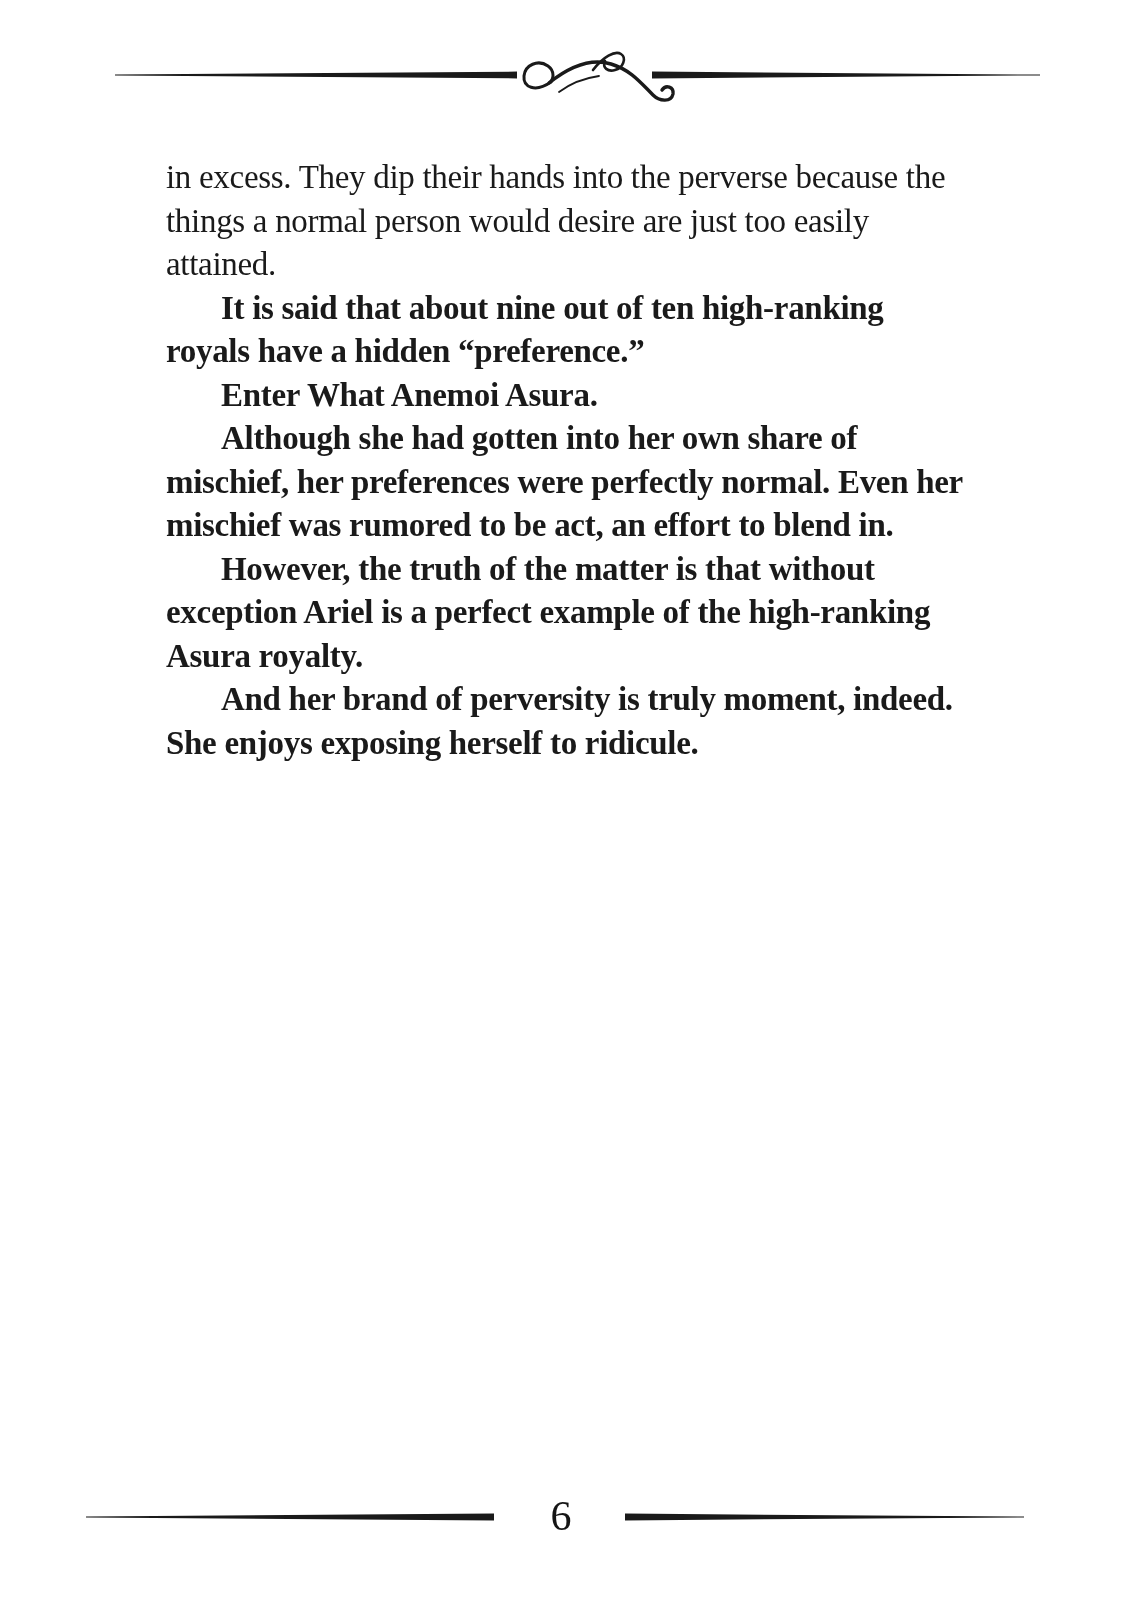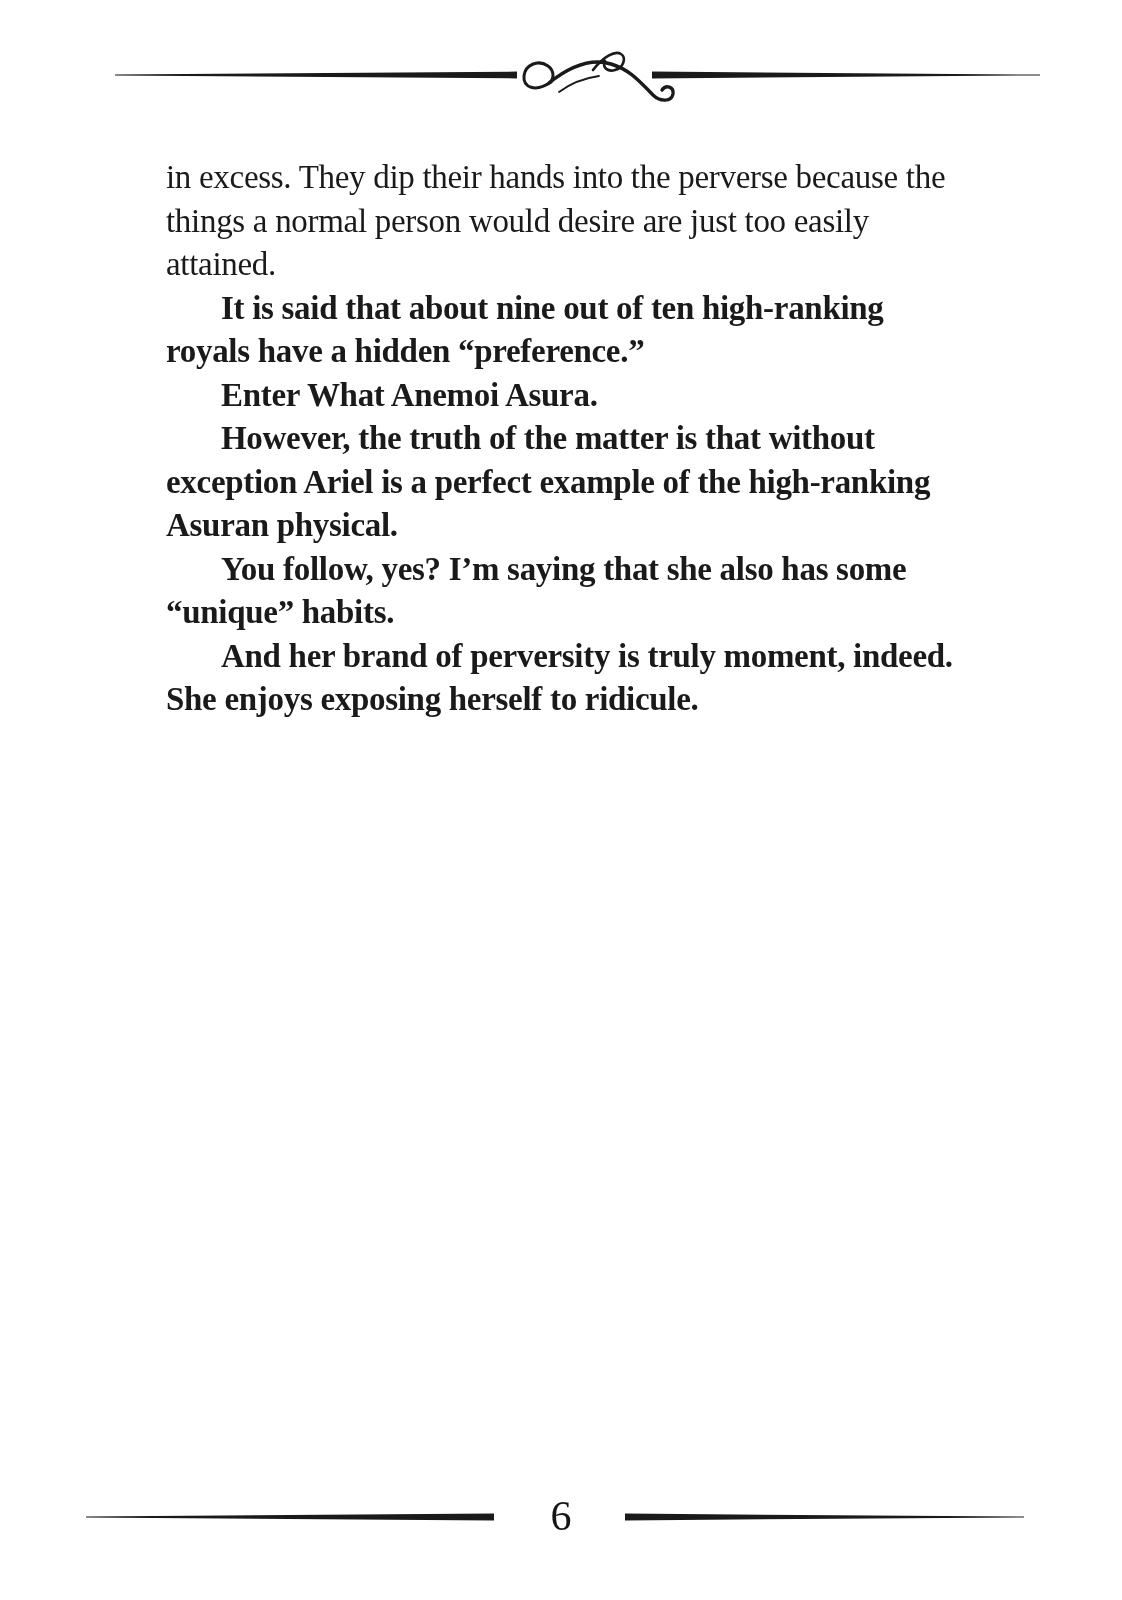--- a/index.html
+++ b/index.html
@@ -68,22 +68,22 @@
 
     <svg class="rule-svg" style="left:652px; top:71px;" width="388" height="8">
       <polygon points="0,0.6 388,3.6 388,4.4 0,7.4" fill="#1a1a1a"></polygon>
     </svg>
   </header>
 
   <main class="body-text" id="text-container">
       <p>in excess. They dip their hands into the perverse because the things a normal person would desire are just too easily attained.</p>
       <p class="indent">It is said that about nine out of ten high-ranking royals have a hidden “preference.”</p>
       <p class="indent">Enter What Anemoi Asura.</p>
-      <p class="indent">However, the truth of the matter is that without exception Ariel is a perfect example of the high-ranking Asuran physical.</p>
-      <p class="indent">You follow, yes? I’m saying that she also has some “unique” habits.</p>
+      <p class="indent">Although she had gotten into her own share of mischief, her preferences were perfectly normal. Even her mischief was rumored to be act, an effort to blend in.</p>
+      <p class="indent">However, the truth of the matter is that without exception Ariel is a perfect example of the high-ranking Asura royalty.</p>
       <p class="indent">And her brand of perversity is truly moment, indeed. She enjoys exposing herself to ridicule.</p>
     </main>
 
   <footer>
     <svg class="rule-svg" style="left:86px; top:1513px;" width="408" height="8">
       <polygon points="0,3.6 408,0.6 408,7.4 0,4.4" fill="#1a1a1a"></polygon>
     </svg>
 
     <div class="footer-number">6</div>
 

